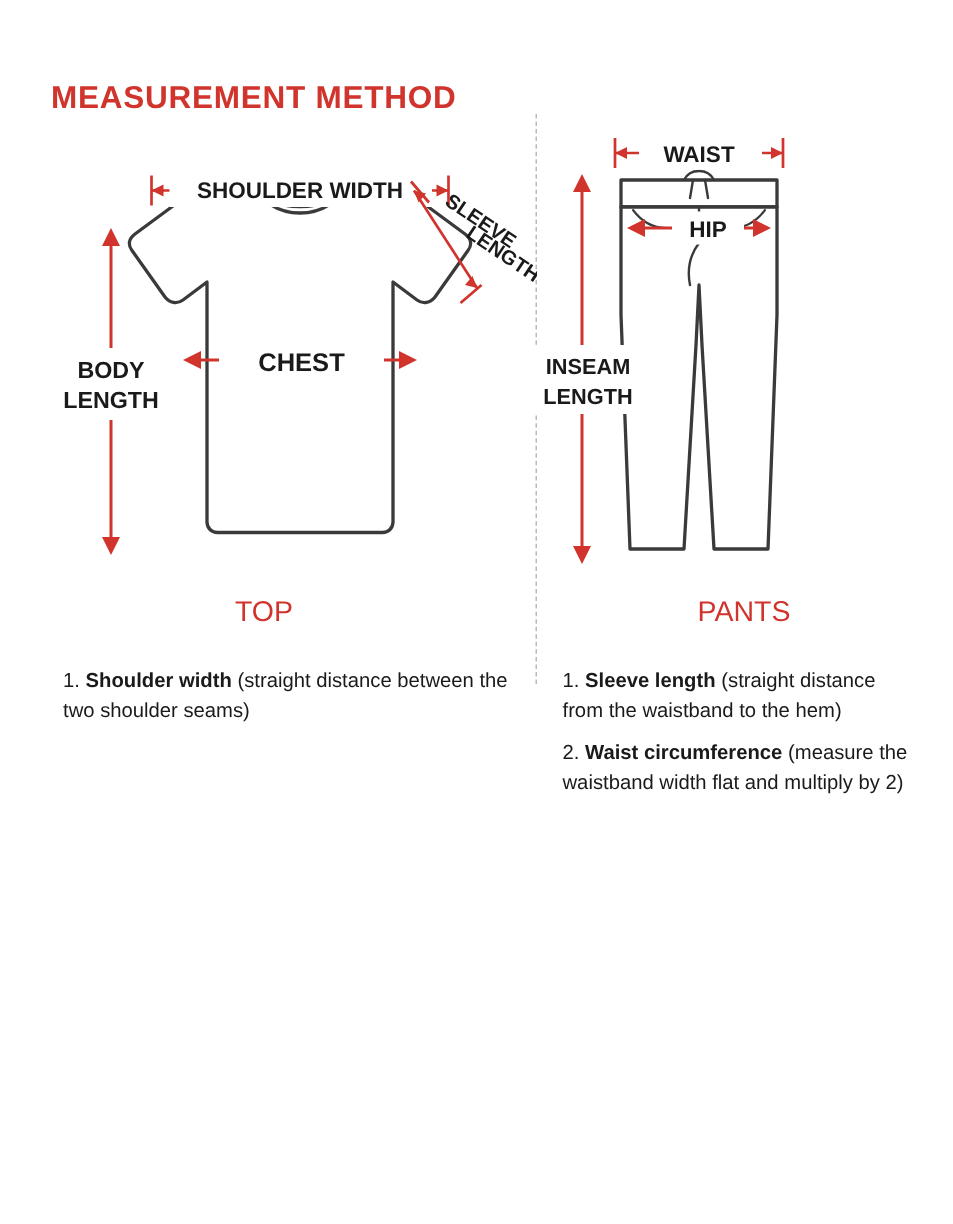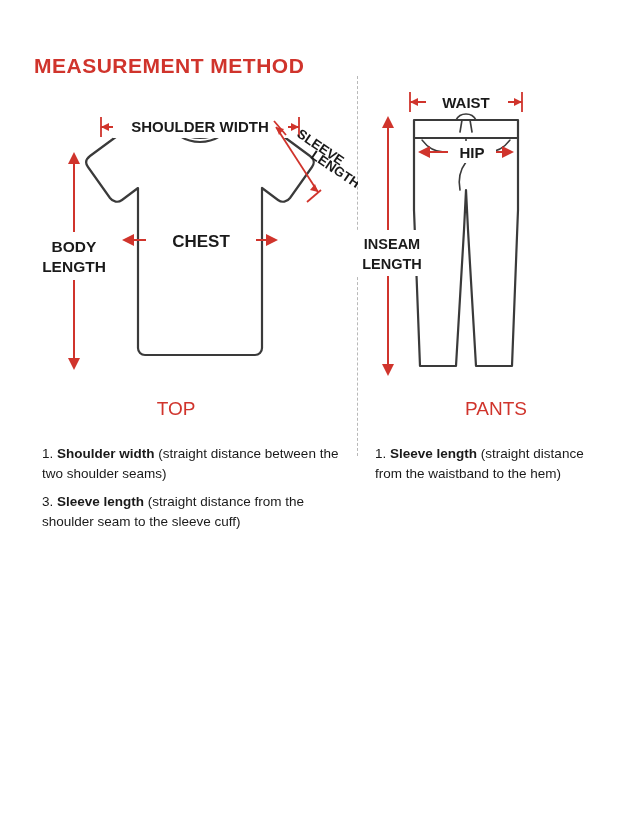--- a/index.html
+++ b/index.html
@@ -205,28 +205,28 @@
 
   <div class="section-label top">TOP</div>
   <div class="section-label pants">PANTS</div>
 
   <div class="col left">
     <div class="entry">
       <span class="num">1.</span>
       <span class="term">Shoulder width</span>
       <span class="desc">(straight distance between the two shoulder seams)</span>
     </div>
-    <div class="entry">
-      <span class="num">3.</span>
-      <span class="term">Sleeve length</span>
-      <span class="desc">(straight distance from the shoulder seam to the sleeve cuff)</span>
-    </div>
   </div>
 
   <div class="col right">
     <div class="entry">
       <span class="num">1.</span>
       <span class="term">Sleeve length</span>
       <span class="desc">(straight distance from the waistband to the hem)</span>
     </div>
+    <div class="entry">
+      <span class="num">2.</span>
+      <span class="term">Waist circumference</span>
+      <span class="desc">(measure the waistband width flat and multiply by 2)</span>
+    </div>
   </div>
 
 </div>
 
 </body></html>

